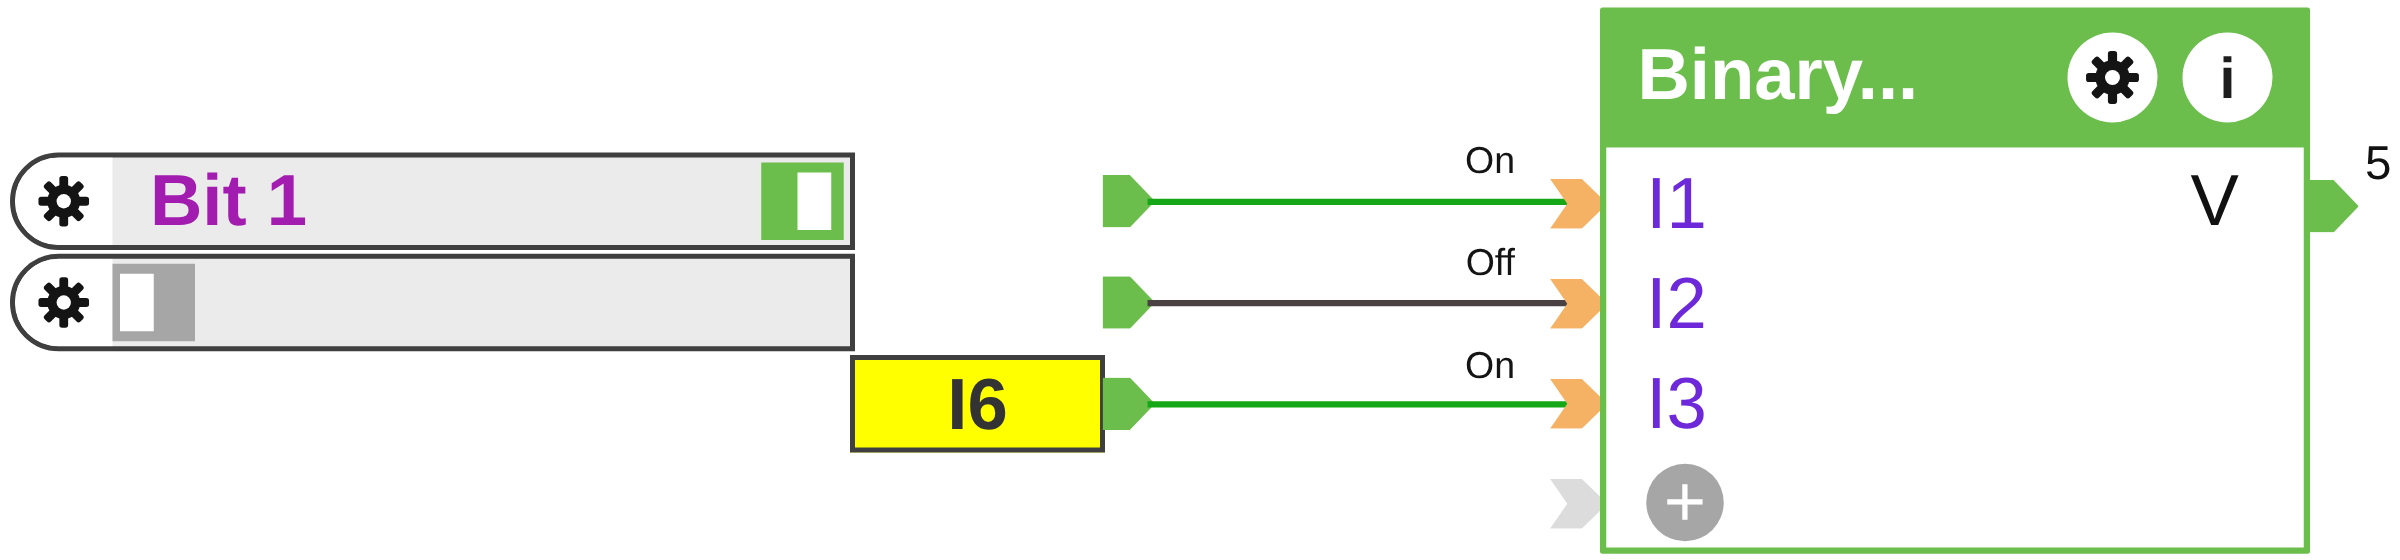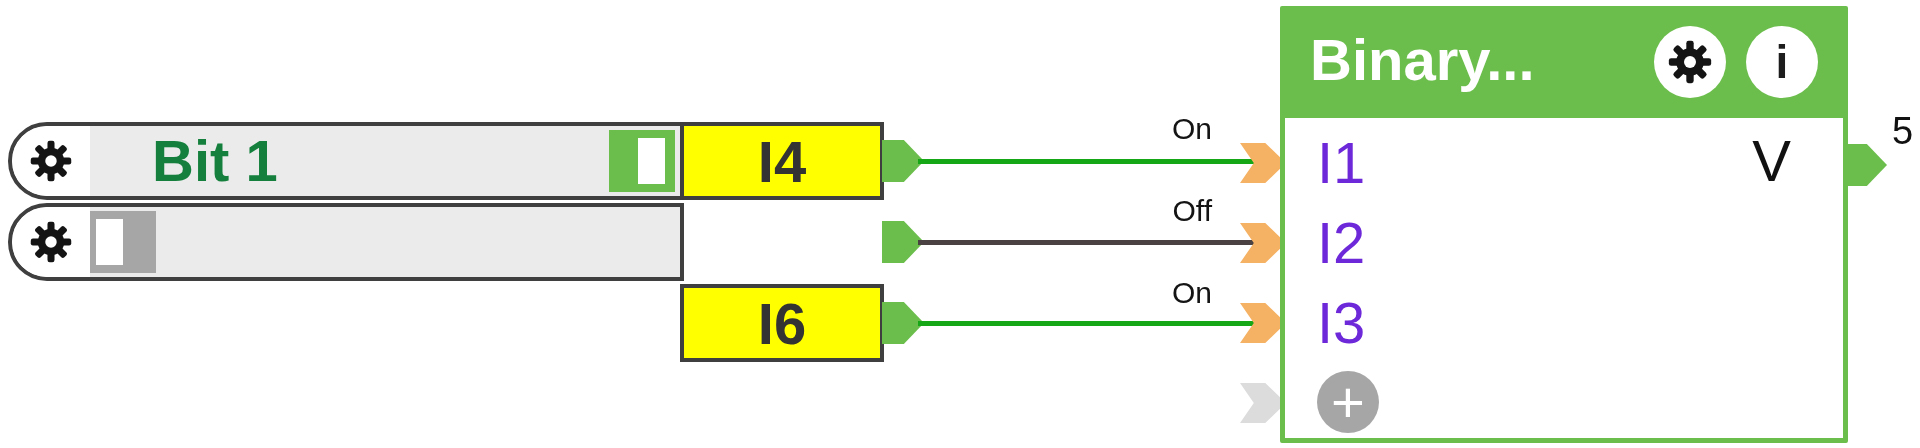--- a/index.html
+++ b/index.html
@@ -14,21 +14,21 @@
     background:#EBEBEB;border:4px solid #3F3F3F;border-radius:39px 0 0 39px;
     display:flex;align-items:center;overflow:hidden;
   }
   .cap{
     width:78px;flex:none;align-self:stretch;background:#fff;
     border-radius:34px 0 0 34px;display:flex;align-items:center;justify-content:center;
   }
   .gear{display:block;color:#141414;}
   .cap .gear{width:44px;height:44px;}
   .src-label{
-    flex:1;padding-left:62px;font-size:58px;font-weight:bold;color:#15803d;
+    flex:1;padding-left:30px;font-size:58px;font-weight:bold;color:#a21caf;
     white-space:nowrap;line-height:70px;
   }
   .toggle{position:relative;flex:none;width:66px;height:62px;margin-right:5px;}
   .toggle.on{background:#6CBE4C;}
   .toggle.off{background:#A6A6A6;}
   .knob{position:absolute;top:8px;width:27px;height:46px;background:#fff;}
   .toggle.on  .knob{right:10px;}
   .toggle.off .knob{left:6px;}
   .addr{
     position:absolute;left:672px;top:0;width:204px;height:78px;box-sizing:border-box;
@@ -97,21 +97,20 @@
             <circle cx="50" cy="50" r="30"></circle>
           </g>
           <circle cx="50" cy="50" r="13" fill="#fff"></circle>
         </svg>
       </div>
       <div class="src-label">Bit 1</div>
       <div class="toggle on">
         <div class="knob"></div>
       </div>
     </div>
-    <div class="addr on">I4</div>
     <div class="pin pin-out accent"></div>
   </div>
 
   <div class="src-row" style="top:203px">
     <div class="capsule">
       <div class="cap">
         <svg class="gear" viewBox="0 0 100 100">
           <g fill="currentColor">
             <rect x="42" y="4" width="16" height="92" rx="5"></rect>
             <rect x="42" y="4" width="16" height="92" rx="5" transform="rotate(45 50 50)"></rect>

